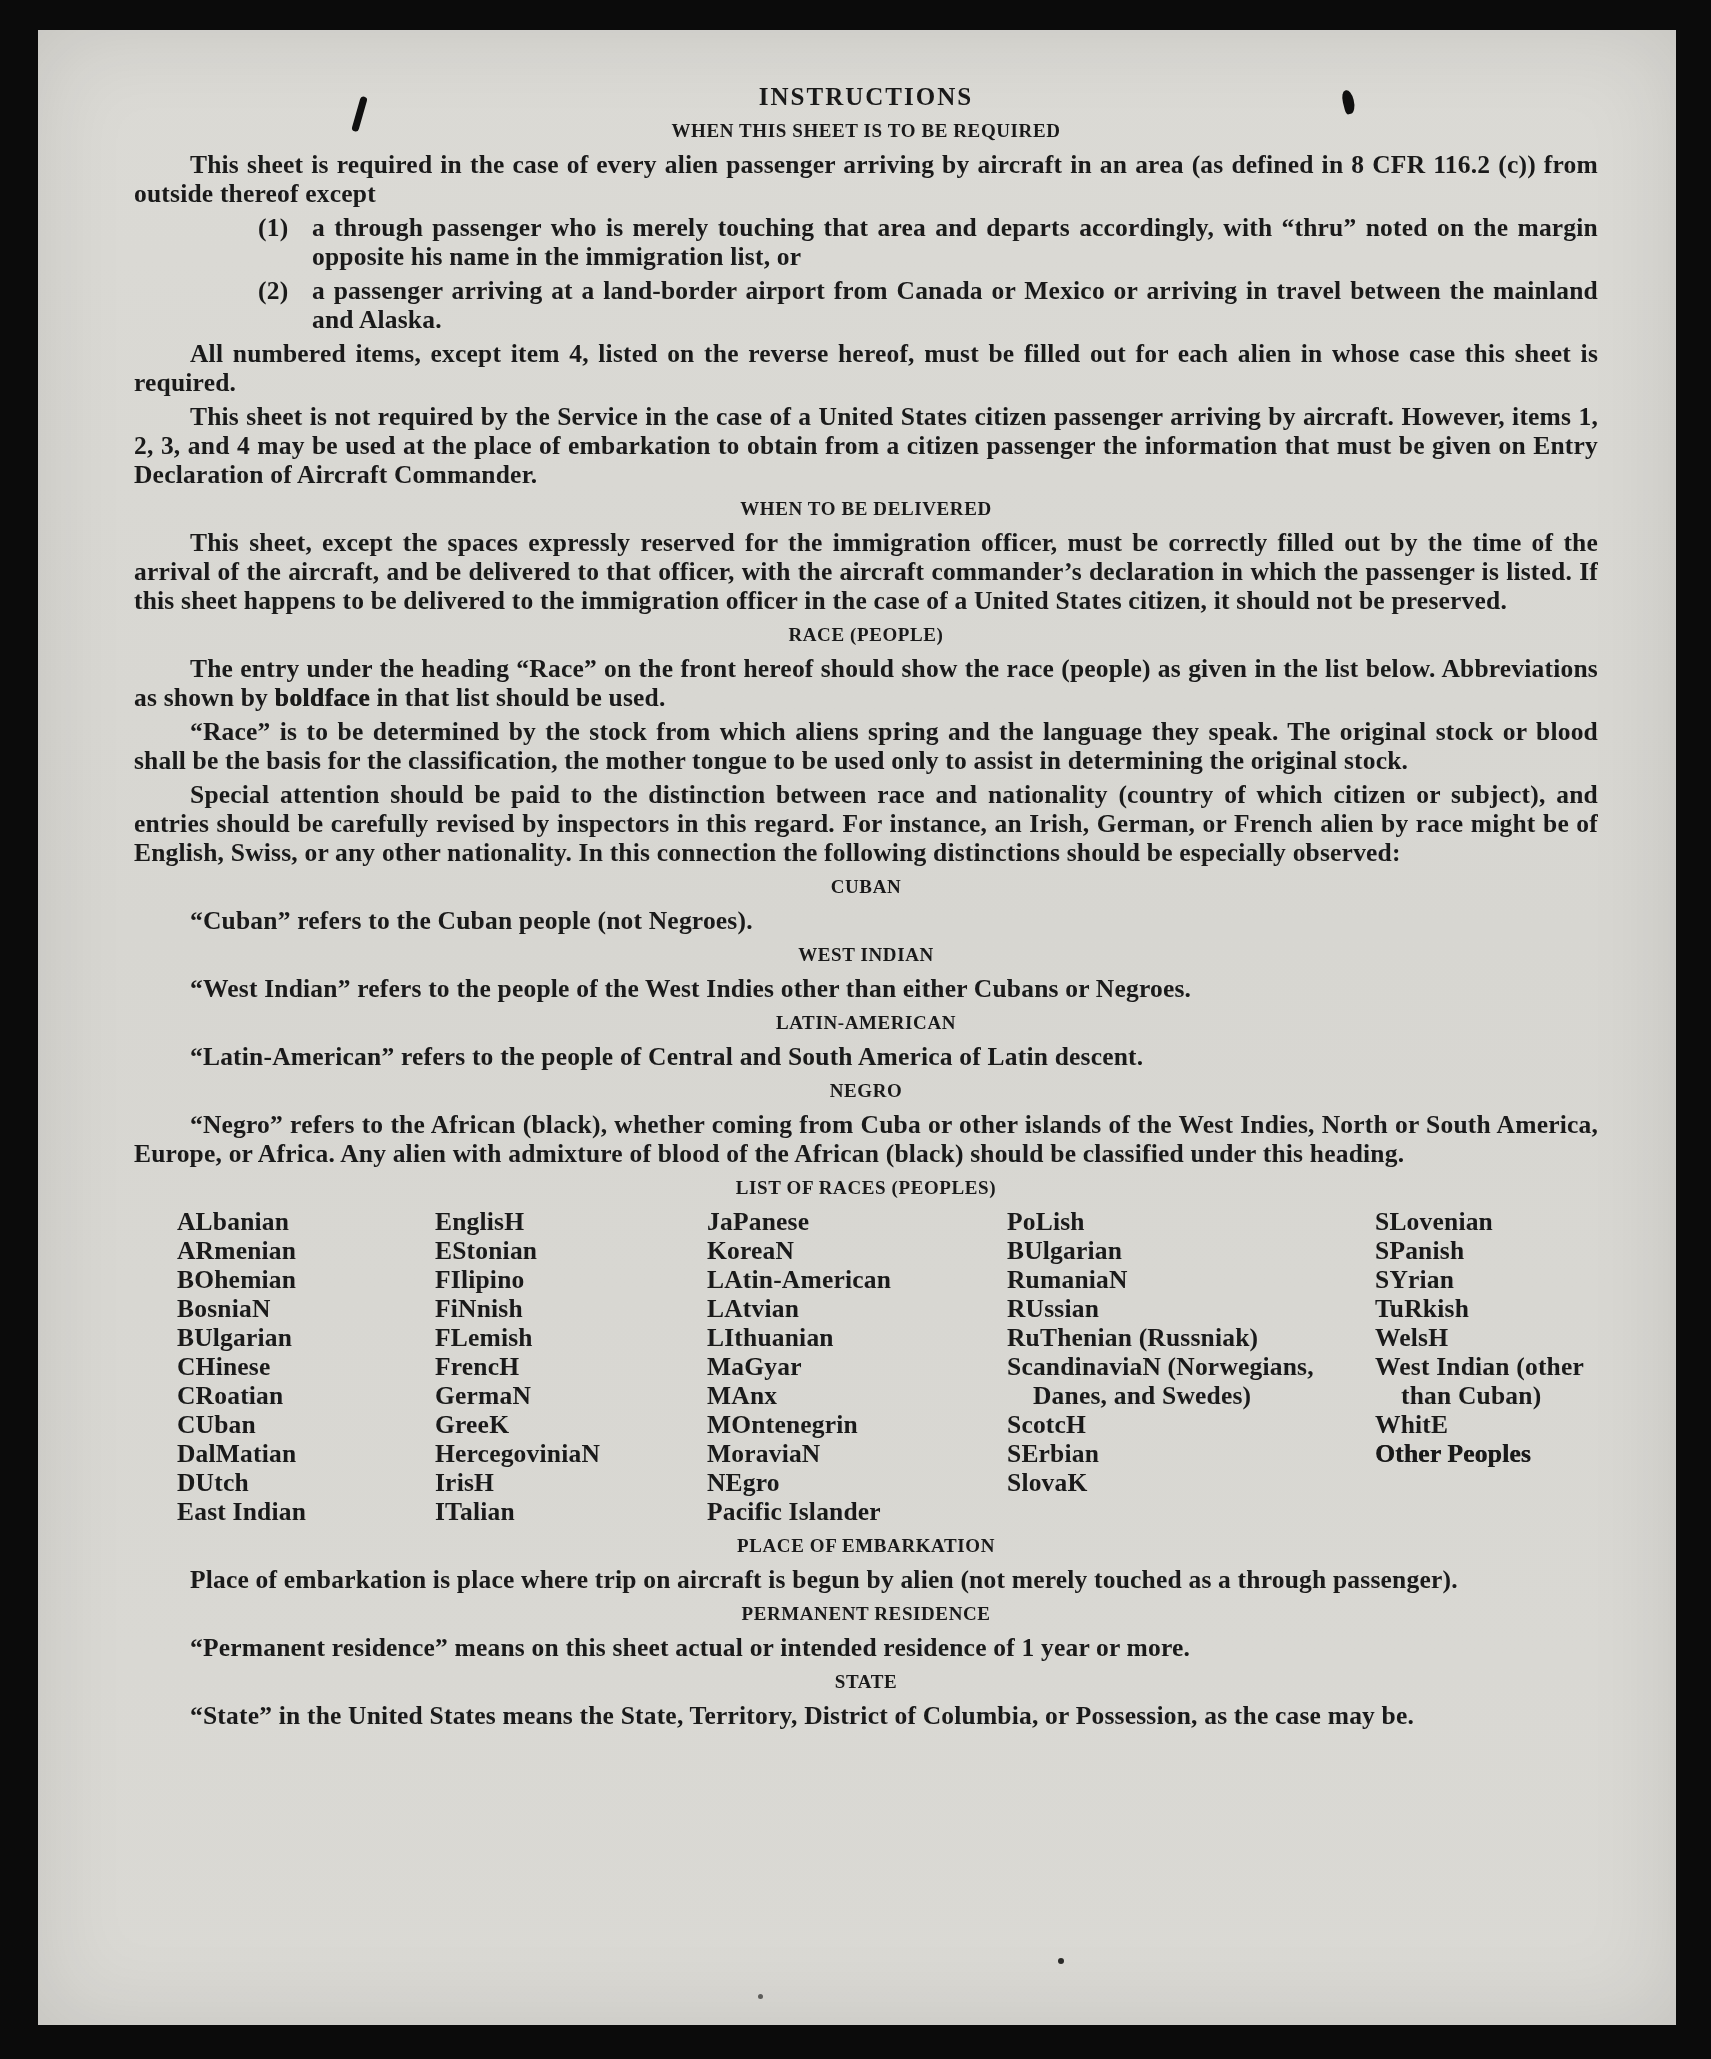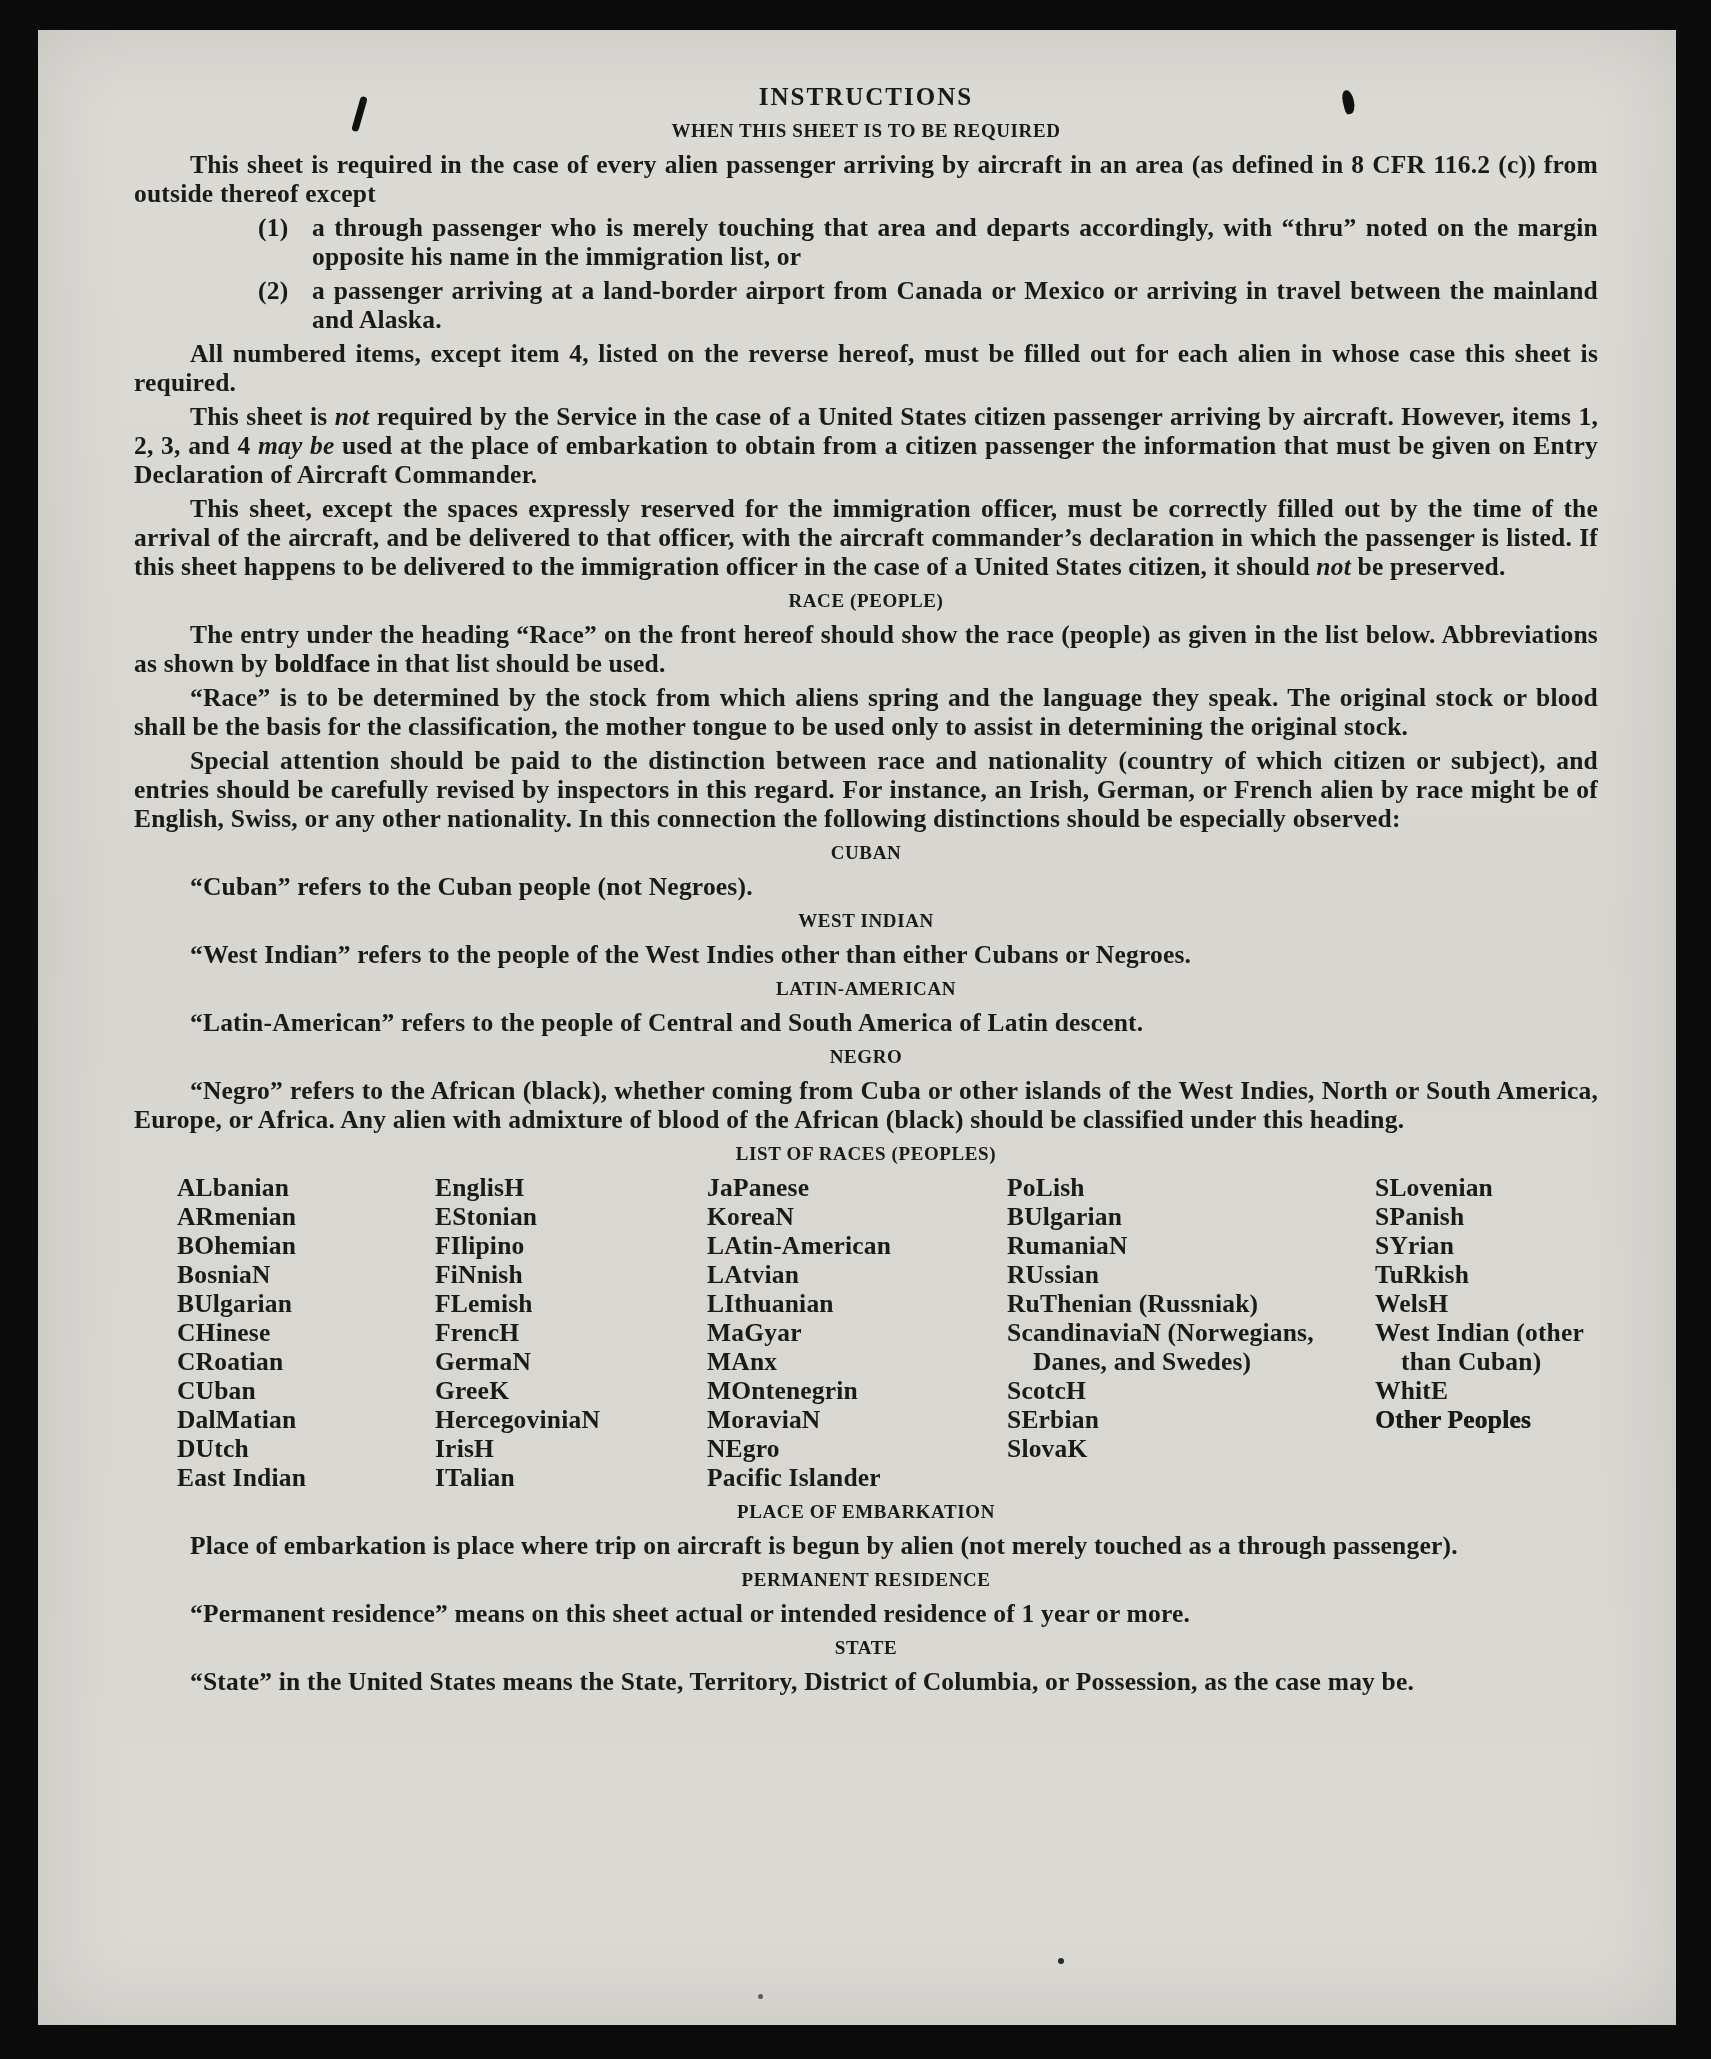--- a/index.html
+++ b/index.html
@@ -40,21 +40,21 @@
   }
   p.para { margin: 5px 0 0; text-align: justify; }
   .ind { text-indent: 56px; }
   .li {
     position: relative;
     padding-left: 178px;
     margin: 5px 0 0;
     text-align: justify;
   }
   .li .num { position: absolute; left: 124px; top: 0; }
-  .it { font-style: italic; }
+  .it { }
   .bf { text-shadow: 0.5px 0 currentColor; letter-spacing: 0.4px; }
   .races {
     display: grid;
     grid-template-columns: 258px 272px 300px 368px 1fr;
     margin-top: 3px;
   }
   .race { padding-left: 26px; text-indent: -26px; margin-left: 43px; }
   .race-col-4 .race { max-width: 314px; }
   .strong { text-shadow: 0.5px 0 currentColor; }
   .ink { position: absolute; background: #101010; }
@@ -91,20 +91,21 @@
     <p class="para ind">This sheet is required in the case of every alien passenger arriving by aircraft in an area (as defined in 8 CFR 116.2 (c)) from outside thereof except</p>
 
     <div class="li"><span class="num">(1)</span><span>a through passenger who is merely touching that area and departs accordingly, with “thru” noted on the margin opposite his name in the immigration list, or</span></div>
 
     <div class="li"><span class="num">(2)</span><span>a passenger arriving at a land-border airport from Canada or Mexico or arriving in travel between the mainland and Alaska.</span></div>
 
     <p class="para ind">All numbered items, except item 4, listed on the reverse hereof, must be filled out for each alien in whose case this sheet is required.</p>
 
     <p class="para ind"><span>This sheet is </span><span class="it">not</span><span> required by the Service in the case of a United States citizen passenger arriving by aircraft. However, items 1, 2, 3, and 4 </span><span class="it">may be</span><span> used at the place of embarkation to obtain from a citizen passenger the information that must be given on Entry Declaration of Aircraft Commander.</span></p>
 
+    <h2 class="hd">WHEN TO BE DELIVERED</h2>
     <p class="para ind"><span>This sheet, except the spaces expressly reserved for the immigration officer, must be correctly filled out by the time of the arrival of the aircraft, and be delivered to that officer, with the aircraft commander’s declaration in which the passenger is listed. If this sheet happens to be delivered to the immigration officer in the case of a United States citizen, it should </span><span class="it">not</span><span> be preserved.</span></p>
 
     <h2 class="hd">RACE (PEOPLE)</h2>
     <p class="para ind"><span>The entry under the heading “Race” on the front hereof should show the race (people) as given in the list below. Abbreviations as shown by </span><span class="bf">boldface</span><span> in that list should be used.</span></p>
     <p class="para ind">“Race” is to be determined by the stock from which aliens spring and the language they speak. The original stock or blood shall be the basis for the classification, the mother tongue to be used only to assist in determining the original stock.</p>
     <p class="para ind">Special attention should be paid to the distinction between race and nationality (country of which citizen or subject), and entries should be carefully revised by inspectors in this regard. For instance, an Irish, German, or French alien by race might be of English, Swiss, or any other nationality. In this connection the following distinctions should be especially observed:</p>
 
     <h2 class="hd">CUBAN</h2>
     <p class="para ind">“Cuban” refers to the Cuban people (not Negroes).</p>
 

